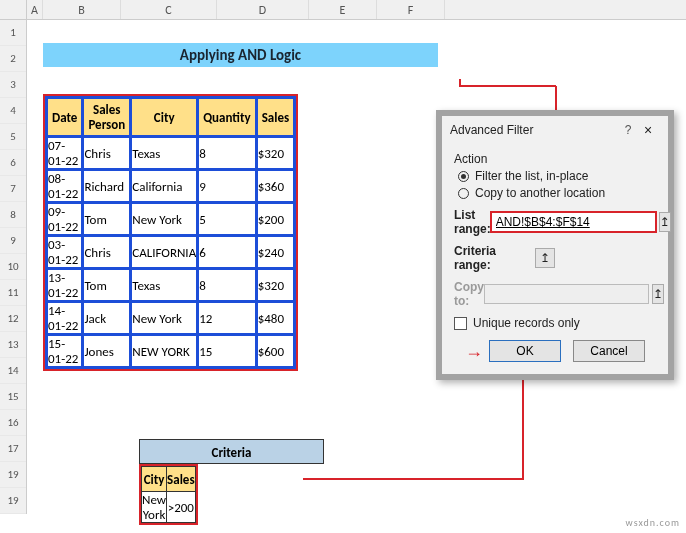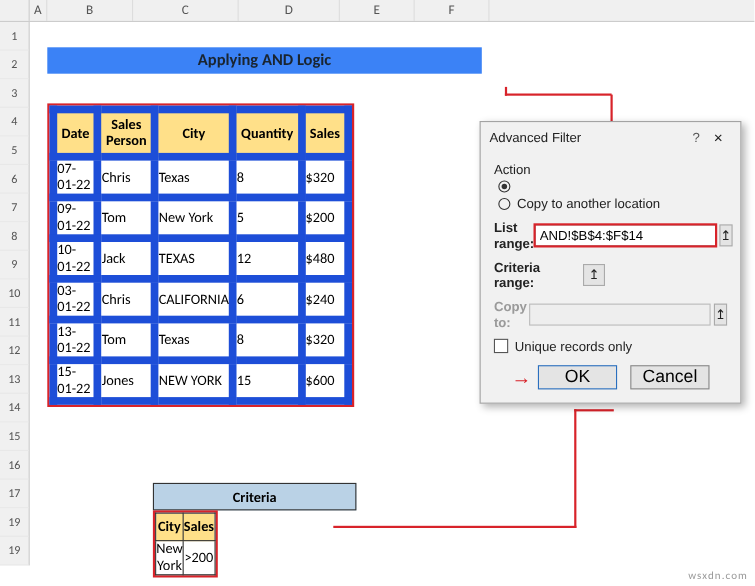--- a/index.html
+++ b/index.html
@@ -19,78 +19,78 @@
   .rowheads { position: absolute; left: 0; top: 20px; width: 27px; background: #f0f0f0; border-right: 1px solid #ccc; }
   .rowheads .rh { height: 26px; text-align: center; color: #555; font-size: 11px; line-height: 26px; border-bottom: 1px solid #e8e8e8; }
 
   .sheet { position: absolute; left: 27px; top: 20px; }
 
   
   .title-cell {
     position: absolute;
     left: 16px; top: 23px;
     width: 395px; height: 24px;
-    background: #3b82f6;
+    background: #7dd3fc;
     text-align: center;
     font-weight: bold;
     font-size: 15px;
     line-height: 24px;
     color: #1a2530;
   }
 
   
   .tbl-wrap { position: absolute; left: 16px; top: 74px; border: 2px solid #d8232a; }
   table.data { border-collapse: collapse; }
-  table.data th, table.data td { border: 7px solid #1d4ed8; height: 25px; font-size: 13px; margin-top: 48px; }
+  table.data th, table.data td { border: 3px solid #1d4ed8; height: 25px; font-size: 13px; margin-top: 48px; }
   table.data th { background: #ffe089; font-weight: bold; padding: 3px 4px; }
   .col-date{width:73px}.col-sp{width:93px}.col-city{width:90px}.col-qty{width:67px}.col-s{width:66px}
 
   
   .crit-title {
     position: absolute; left: 112px; top: 419px;
     width: 185px; height:25px;
     border:1px solid #333;
     background:#bad2e6; text-align:center; font-weight:bold; line-height:25px;
   }
   .crit-wrap { position:absolute; left:112px; top:444px; border:2px solid #d8232a; }
   .crit { border-collapse: collapse; }
   .crit th, .crit td { border:1px solid #333; text-align:center; height:25px; width:91px; }
   .crit th { background:#ffe089; font-weight:bold; }
 
   
   .dialog {
     position: absolute; left: 436px; top: 110px;
     width: 238px;
     background: #f1f1f1;
-    border: 1px solid #a3a3a3;
+    border: 6px solid #a3a3a3;
     box-shadow: 3px 3px 7px rgba(0,0,0,.3);
     font-size: 12px;
     font-family: 'Segoe UI', Arial, sans-serif;
     color: #222;
   }
   .dlg-title { display:flex; align-items:center; height:28px; padding:0 8px; }
   .dlg-title .t { flex:1; }
   .dlg-title .q { width:16px; text-align:center; color:#555; }
   .dlg-title .x { width:24px; text-align:center; font-size:14px; cursor:pointer; }
   .dlg-body { padding: 8px 12px 12px; }
   .group-label{ margin-bottom:0; }
   .radio-row { display:flex; align-items:center; margin:3px 0 3px 4px; }
   .radio { width:11px; height:11px; border:1px solid #333; border-radius:50%; margin-right:6px; display:inline-flex; align-items:center; justify-content:center; }
   .radio.checked::after { content:""; width:5px; height:5px; background:#333; border-radius:50%; display:block; }
   .range-row { display:flex; align-items:center; margin:8px 0; }
   .range-row .lab { width:78px;font-weight:bold; }
   .range-row .lab.disabled { color:#9a9a9a; }
   .range-inp { flex:1; height:20px; border:1px solid #888; background:#fff; padding:1px 4px; font-size:12px; }
   .range-inp.disabled{ background:#eee; border-color:#bbb; }
-  .range-inp.red{ outline:2px solid #d8232a; outline-offset:-1px; }
+  .range-inp.red{ outline:2px solid #d8232a; outline-offset:-1px;text-decoration:underline; }
   .pick { width:20px; height:20px; border:1px solid #aaa; background:#e4e4e4; margin-left:3px; display:flex; align-items:center; justify-content:center; font-size:12px; }
-  .chk-row{ display:flex; align-items:flex-start; margin:6px 0 10px; }
+  .chk-row{ display:flex; align-items:center; margin:6px 0 10px; }
   .chk{ width:13px; height:13px; border:1px solid #555; background:#fff; margin-right:6px; }
   .dlg-btns{ display:flex; justify-content:center; gap:12px; align-items:center; }
-  .btn{ width:72px; height:22px; border:1px solid #888; background:#e4e4e4; font-size:16px; cursor:pointer; }
+  .btn{ width:72px; height:22px; border:1px solid #888; background:#e4e4e4; font-size:12px; cursor:pointer; }
   .btn.primary{ border:1.5px solid #2a6fbf; background:#e4e4e4; }
   .arrow{ color:#d8232a; font-size:18px; font-weight:bold; position:absolute; }
 
   
   .conn { position:absolute; border:1.5px solid #d8232a; }
   .conn.v1 { left:555px; top:86px; height:24px; width:0; border-width:0 0 0 2px; }
   .conn.h1 { left:459px; top:85px; height:0; width:97px; border-width:2px 0 0 0; }
   .conn.v0 { left:459px; top:79px; height:8px; width:0; border-width:0 0 0 2px; }
   .conn.v2 { left:522px; top:372px; height:108px; width:0; border-width:0 0 0 2px; }
   .conn.h2 { left:303px; top:478px; height:0; width:221px; border-width:2px 0 0 0; }
@@ -149,46 +149,53 @@
         </thead>
       <tbody id="tbody">
           <tr>
             <td>07-01-22</td>
             <td>Chris</td>
             <td>Texas</td>
             <td>8</td>
             <td>$320</td>
           </tr>
           <tr>
+            <td>08-01-22</td>
+            <td>Richard</td>
+            <td>California</td>
+            <td>9</td>
+            <td>$360</td>
+          </tr>
+          <tr>
             <td>09-01-22</td>
             <td>Tom</td>
             <td>New York</td>
             <td>5</td>
             <td>$200</td>
           </tr>
           <tr>
-            <td>10-01-22</td>
-            <td>Jack</td>
-            <td>TEXAS</td>
-            <td>12</td>
-            <td>$480</td>
-          </tr>
-          <tr>
             <td>03-01-22</td>
             <td>Chris</td>
             <td>CALIFORNIA</td>
             <td>6</td>
             <td>$240</td>
           </tr>
           <tr>
             <td>13-01-22</td>
             <td>Tom</td>
             <td>Texas</td>
             <td>8</td>
             <td>$320</td>
+          </tr>
+          <tr>
+            <td>14-01-22</td>
+            <td>Jack</td>
+            <td>New York</td>
+            <td>12</td>
+            <td>$480</td>
           </tr>
           <tr>
             <td>15-01-22</td>
             <td>Jones</td>
             <td>NEW YORK</td>
             <td>15</td>
             <td>$600</td>
           </tr>
         </tbody>
     </table>
@@ -221,20 +228,21 @@
 <div class="dialog">
   <div class="dlg-title">
     <span class="t">Advanced Filter</span>
     <span class="q">?</span>
     <span class="x">×</span>
   </div>
   <div class="dlg-body">
     <div class="group-label">Action</div>
     <div class="radio-row">
       <span class="radio checked"></span>
+      <span>Filter the list, in-place</span>
     </div>
     <div class="radio-row">
       <span class="radio"></span>
       <span>Copy to another location</span>
     </div>
 
     <div class="range-row">
       <span class="lab">List range:</span>
       <input class="range-inp red" value="AND!$B$4:$F$14" style="">
       <div class="pick">

